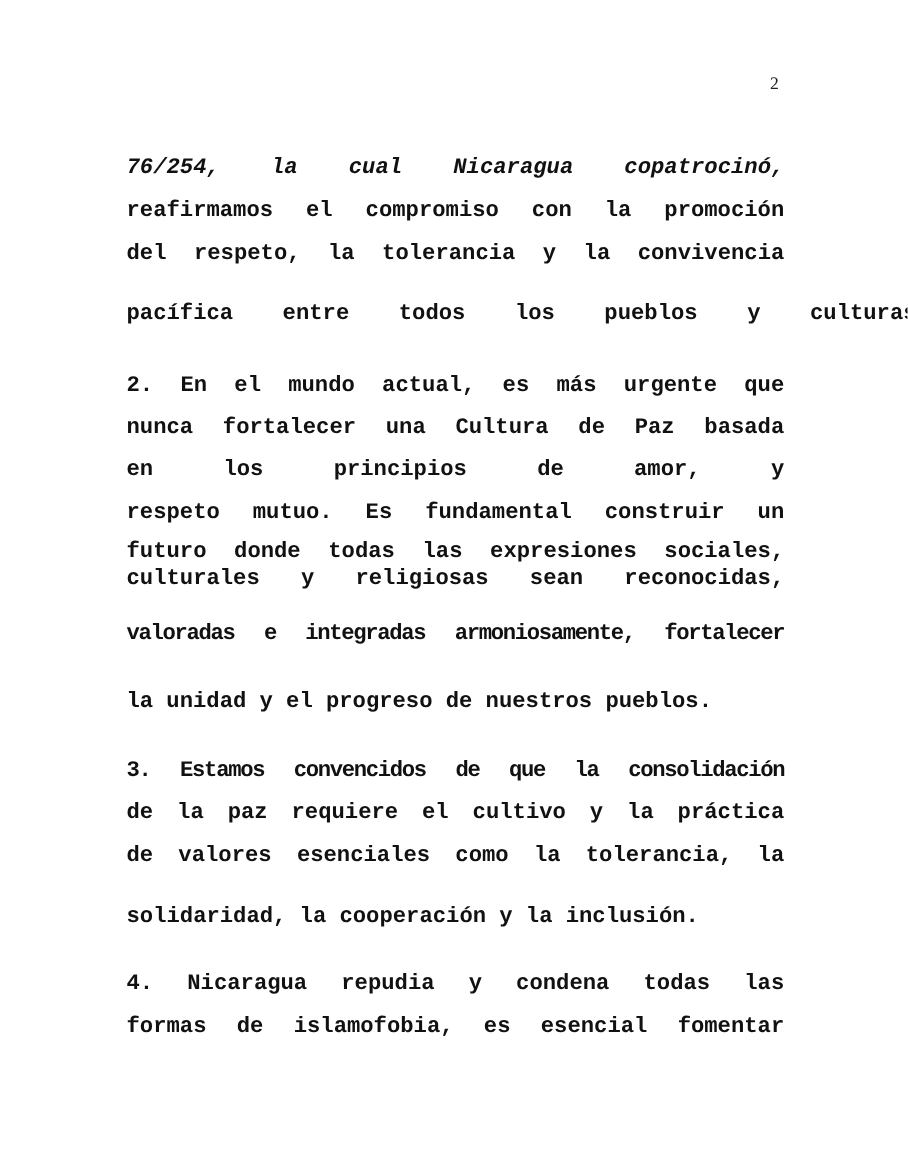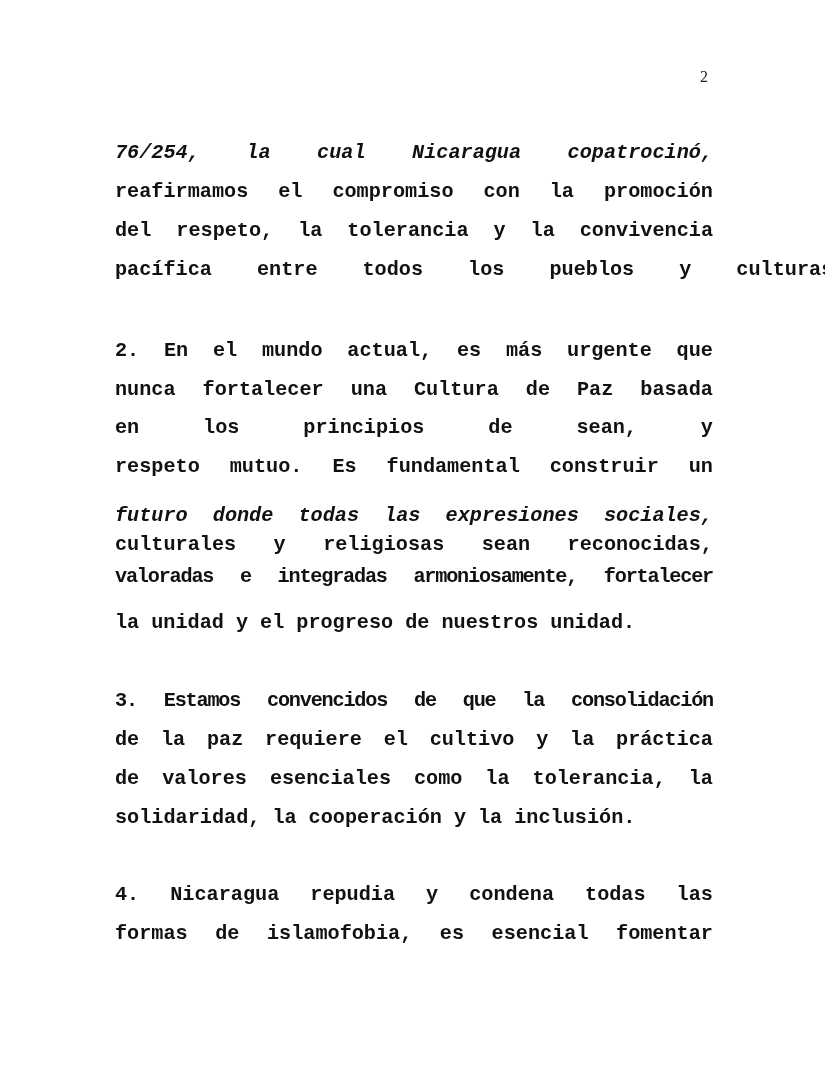--- a/index.html
+++ b/index.html
@@ -9,44 +9,44 @@
     font-family: "Liberation Serif", serif; font-size: 16px; color: #222;
   }
   .line {
     position: absolute; left: 115px; width: 598px; height: 28px;
     font-family: "Liberation Mono", monospace; font-weight: bold;
     font-size: 20.2px; color: #111; white-space: pre;
     display: flex; align-items: baseline; line-height: 28px;
   }
   .line.justify { justify-content: space-between; }
   .line.left { justify-content: flex-start; }
-  .line.left .w + .w { margin-left: 12px; }
+  .line.left .w + .w { margin-left: 12px; margin-top: 16px; }
   .line.condensed { letter-spacing: -1.2px; }
 </style>
 </head>
 <body>
 
 <div class="page-number">2</div>
 
 <div id="doc-body">
     <div>
       <div class="line justify" style="top: 139px; font-style: italic;"><span class="w">76/254,</span><span class="w">la</span><span class="w">cual</span><span class="w">Nicaragua</span><span class="w">copatrocinó,</span></div>
       <div class="line justify" style="top: 178px;"><span class="w">reafirmamos</span><span class="w">el</span><span class="w">compromiso</span><span class="w">con</span><span class="w">la</span><span class="w">promoción</span></div>
       <div class="line justify" style="top: 217px;"><span class="w">del</span><span class="w">respeto,</span><span class="w">la</span><span class="w">tolerancia</span><span class="w">y</span><span class="w">la</span><span class="w">convivencia</span></div>
       <div class="line left" style="top: 256px; gap: 33px;"><span class="w">pacífica</span><span class="w">entre</span><span class="w">todos</span><span class="w">los</span><span class="w">pueblos</span><span class="w">y</span><span class="w">culturas.</span></div>
     </div>
     <div>
       <div class="line justify" style="top: 337px;"><span class="w">2.</span><span class="w">En</span><span class="w">el</span><span class="w">mundo</span><span class="w">actual,</span><span class="w">es</span><span class="w">más</span><span class="w">urgente</span><span class="w">que</span></div>
       <div class="line justify" style="top: 376px;"><span class="w">nunca</span><span class="w">fortalecer</span><span class="w">una</span><span class="w">Cultura</span><span class="w">de</span><span class="w">Paz</span><span class="w">basada</span></div>
-      <div class="line justify" style="top: 414px;"><span class="w">en</span><span class="w">los</span><span class="w">principios</span><span class="w">de</span><span class="w">sean,</span><span class="w">y</span></div>
+      <div class="line justify" style="top: 414px;"><span class="w">en</span><span class="w">los</span><span class="w">principios</span><span class="w">de</span><span class="w">amor,</span><span class="w">y</span></div>
       <div class="line justify" style="top: 453px; align-items: flex-end;"><span class="w">respeto</span><span class="w">mutuo.</span><span class="w">Es</span><span class="w">fundamental</span><span class="w">construir</span><span class="w">un</span></div>
-      <div class="line justify" style="top: 502px; font-style: italic;"><span class="w">futuro</span><span class="w">donde</span><span class="w">todas</span><span class="w">las</span><span class="w">expresiones</span><span class="w">sociales,</span></div>
-      <div class="line justify" style="top: 531px;"><span class="w">culturales</span><span class="w">y</span><span class="w">religiosas</span><span class="w">sean</span><span class="w">reconocidas,</span></div>
+      <div class="line justify" style="top: 488px;"><span class="w">futuro</span><span class="w">donde</span><span class="w">todas</span><span class="w">las</span><span class="w">expresiones</span><span class="w">sociales,</span></div>
+      <div class="line justify" style="top: 513px;"><span class="w">culturales</span><span class="w">y</span><span class="w">religiosas</span><span class="w">sean</span><span class="w">reconocidas,</span></div>
       <div class="line justify condensed" style="top: 563px;"><span class="w">valoradas</span><span class="w">e</span><span class="w">integradas</span><span class="w">armoniosamente,</span><span class="w">fortalecer</span></div>
-      <div class="line left" style="top: 609px;"><span class="w">la</span><span class="w">unidad</span><span class="w">y</span><span class="w">el</span><span class="w">progreso</span><span class="w">de</span><span class="w">nuestros</span><span class="w">unidad.</span></div>
+      <div class="line left" style="top: 609px;"><span class="w">la</span><span class="w">unidad</span><span class="w">y</span><span class="w">el</span><span class="w">progreso</span><span class="w">de</span><span class="w">nuestros</span><span class="w">pueblos.</span></div>
     </div>
     <div>
       <div class="line justify condensed" style="top: 687px;"><span class="w">3.</span><span class="w">Estamos</span><span class="w">convencidos</span><span class="w">de</span><span class="w">que</span><span class="w">la</span><span class="w">consolidación</span></div>
       <div class="line justify" style="top: 726px;"><span class="w">de</span><span class="w">la</span><span class="w">paz</span><span class="w">requiere</span><span class="w">el</span><span class="w">cultivo</span><span class="w">y</span><span class="w">la</span><span class="w">práctica</span></div>
       <div class="line justify" style="top: 765px;"><span class="w">de</span><span class="w">valores</span><span class="w">esenciales</span><span class="w">como</span><span class="w">la</span><span class="w">tolerancia,</span><span class="w">la</span></div>
       <div class="line left" style="top: 804px;"><span class="w">solidaridad,</span><span class="w">la</span><span class="w">cooperación</span><span class="w">y</span><span class="w">la</span><span class="w">inclusión.</span></div>
     </div>
     <div>
       <div class="line justify" style="top: 881px;"><span class="w">4.</span><span class="w">Nicaragua</span><span class="w">repudia</span><span class="w">y</span><span class="w">condena</span><span class="w">todas</span><span class="w">las</span></div>
       <div class="line justify" style="top: 920px;"><span class="w">formas</span><span class="w">de</span><span class="w">islamofobia,</span><span class="w">es</span><span class="w">esencial</span><span class="w">fomentar</span></div>

